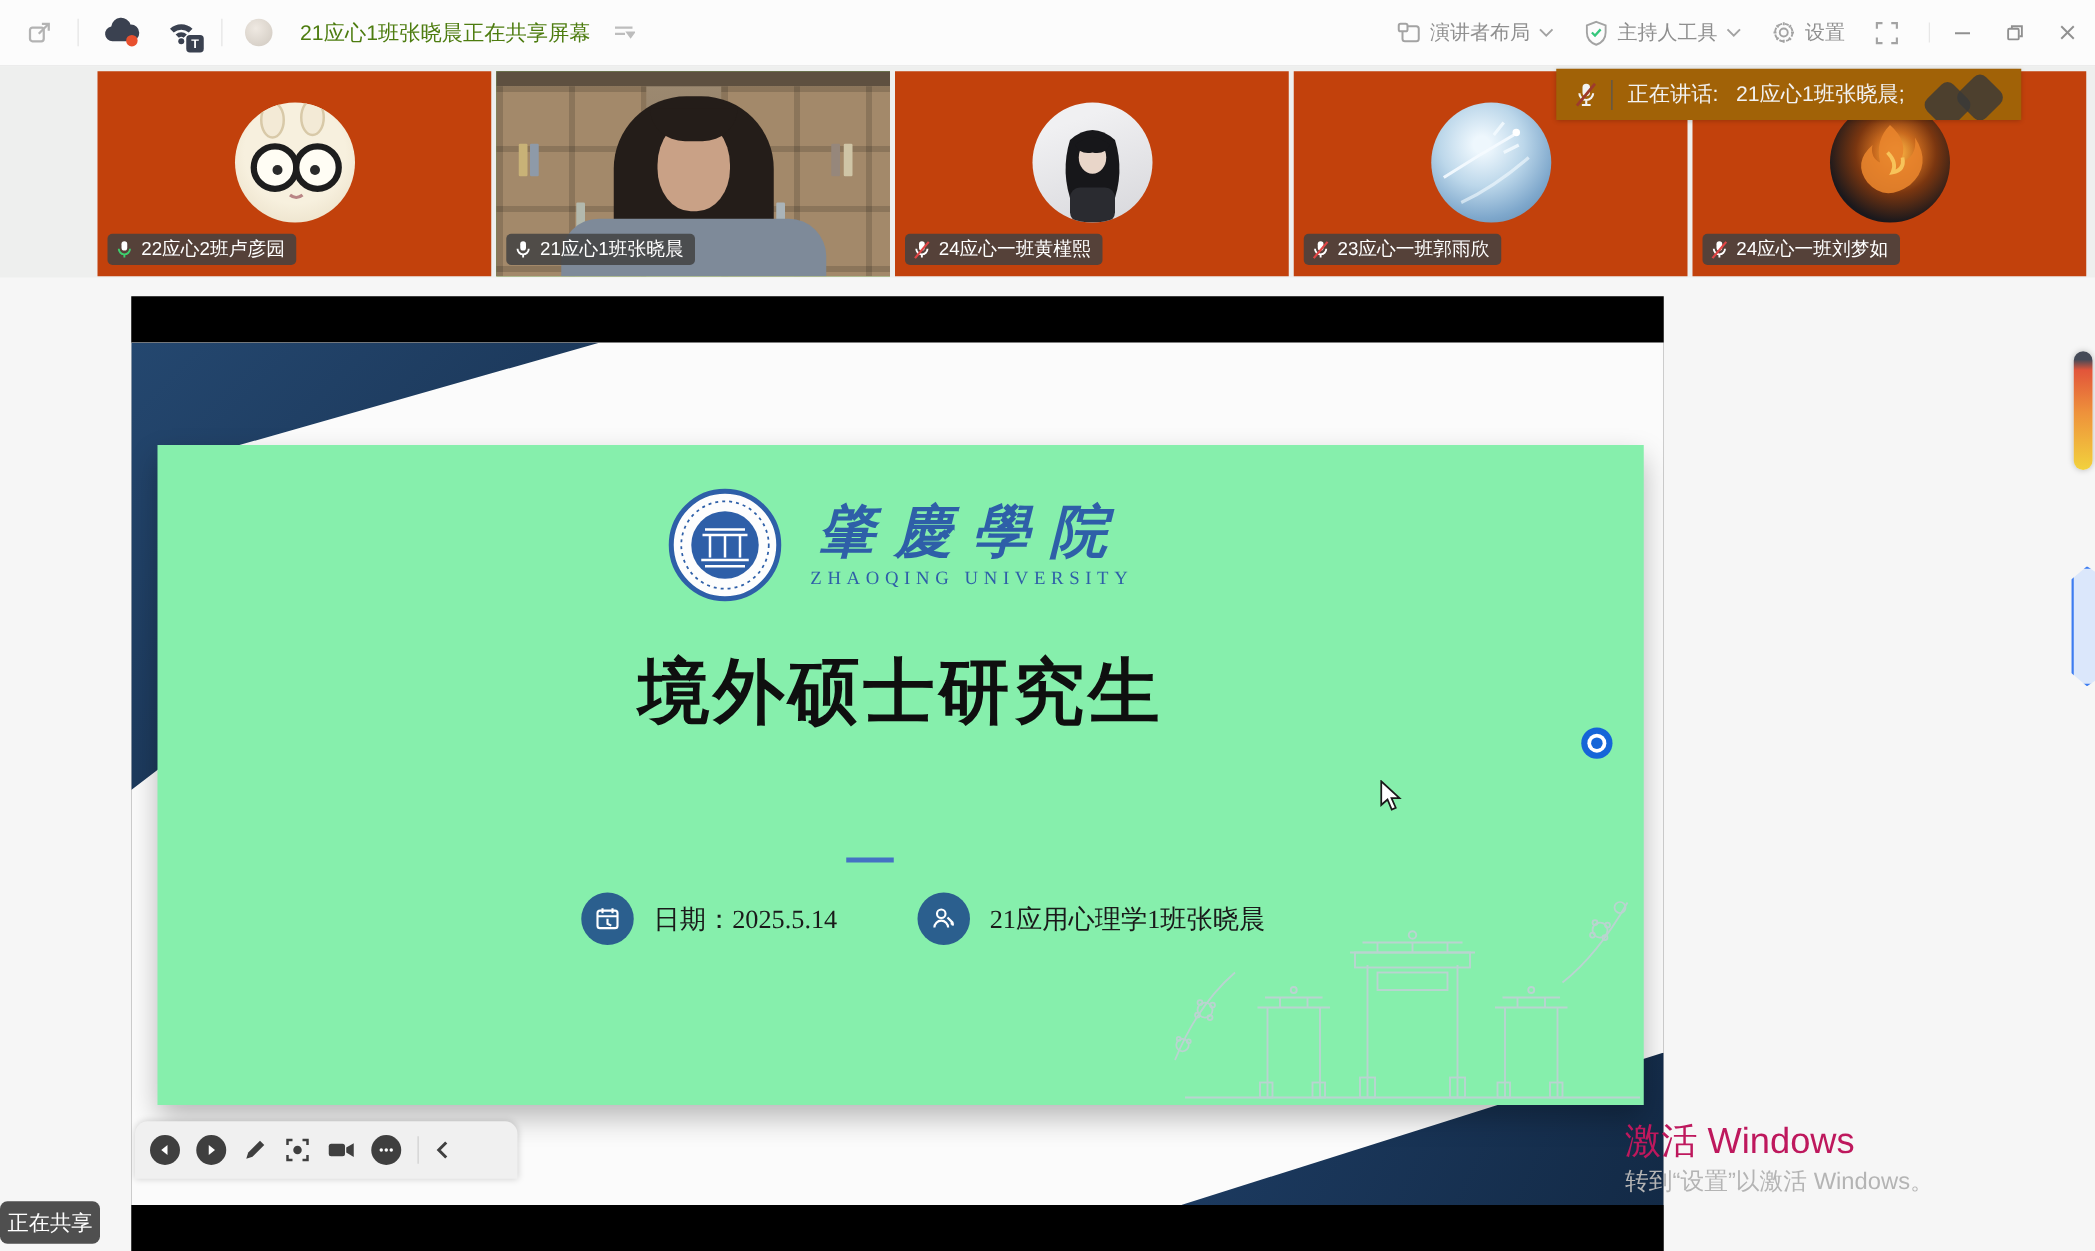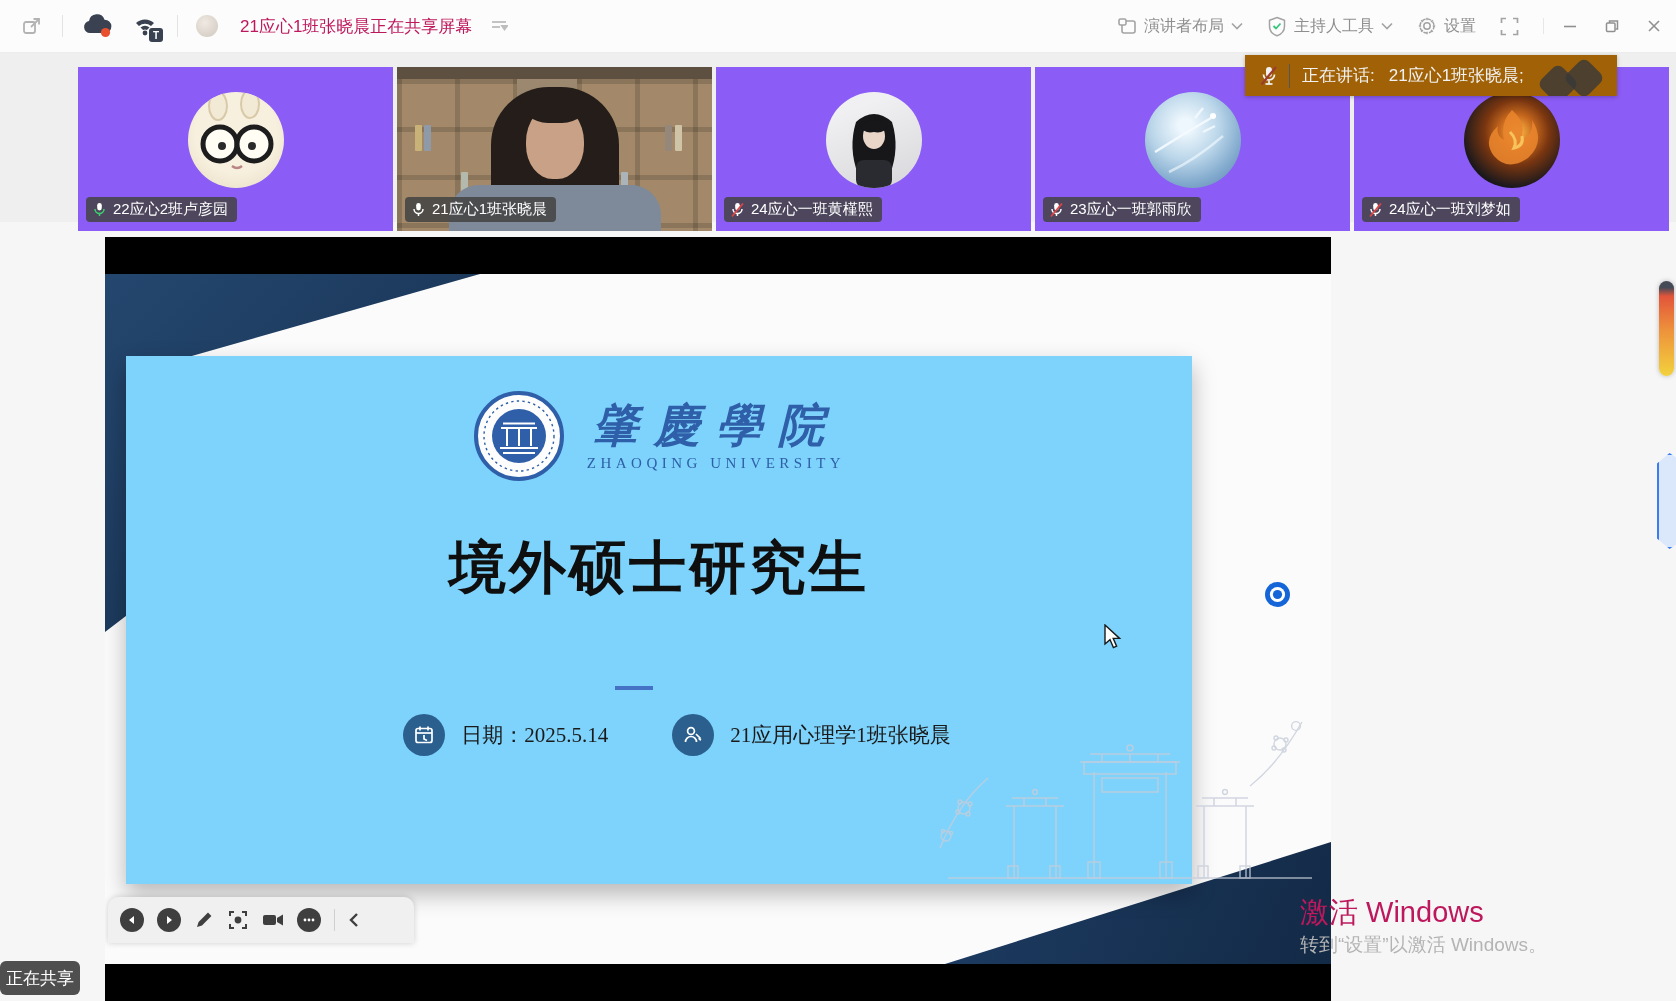--- a/index.html
+++ b/index.html
@@ -8,40 +8,40 @@
        -webkit-font-smoothing:antialiased;}
 
   
   .titlebar{position:absolute;left:0;top:0;width:1676px;height:52px;background:#fcfcfc;
             border-bottom:1px solid #ececec;display:flex;align-items:center;z-index:30;}
   .tb-left{display:flex;align-items:center;gap:18px;padding-left:20px;}
   .tb-sep{width:1px;height:22px;background:#e3e3e3;}
   .tb-ic{display:flex;align-items:center;justify-content:center;}
   .tb-avatar{width:22px;height:22px;border-radius:50%;
              background:radial-gradient(circle at 40% 35%,#efe9e2,#cfc8bf);}
-  .tb-title{color:#be185d;font-size:17px;margin-left:4px;white-space:nowrap;}
+  .tb-title{color:#4d7c0f;font-size:17px;margin-left:4px;white-space:nowrap;}
   .tb-right{margin-left:auto;display:flex;align-items:center;gap:24px;padding-right:14px;text-align:center;}
   .tb-group{display:flex;align-items:center;gap:7px;color:#8f8f8f;font-size:16px;cursor:default;}
   .netwrap{position:relative;width:28px;height:26px;}
   .net-badge{position:absolute;right:-4px;bottom:-3px;width:14px;height:14px;border-radius:3px;
              background:#3a4150;color:#fff;font-size:10px;font-weight:bold;
              display:flex;align-items:center;justify-content:center;}
   .winbtns{display:flex;align-items:center;gap:26px;padding-left:18px;border-left:1px solid #e7e7e7;}
 
   
   .banner{position:absolute;left:1245px;top:55px;width:372px;height:41px;background:#a16207;
           display:flex;align-items:center;z-index:40;overflow:hidden;box-shadow:0 1px 4px rgba(0,0,0,.25);}
   .banner .bsep{width:1px;height:24px;background:#555;margin:0 12px 0 10px;}
   .banner-text{color:#f2f2f2;font-size:17px;white-space:nowrap;display:flex;gap:14px;}
   .bn-deco{position:absolute;width:30px;height:30px;background:#383838;border-radius:7px;
            transform:rotate(45deg);opacity:.8;}
 
   
   .strip{position:absolute;left:0;top:52px;width:1676px;height:170px;background:#eeefee;z-index:5;}
-  .tile{position:absolute;top:15px;width:315px;height:164px;background:#8b5cf6;overflow:hidden;text-decoration:underline;}
+  .tile{position:absolute;top:5px;width:315px;height:164px;background:#c2410c;overflow:hidden;text-decoration:underline;}
   .tile.active{outline:2px solid #23c343;outline-offset:-2px;}
   .avatar{position:absolute;left:50%;top:73px;transform:translate(-50%,-50%);
           width:96px;height:96px;border-radius:50%;overflow:hidden;}
   .a1{background:radial-gradient(circle at 50% 42%,#f7f0de 55%,#e6dac0);}
   .a3{background:linear-gradient(160deg,#f0f0f2 20%,#d7d7db);}
   .a4{background:radial-gradient(circle at 42% 35%,#eef7fd 8%,#bcd7ea 40%,#7fa8cc 70%,#567fa6);}
   .a5{background:radial-gradient(circle at 55% 42%,#f2a93e 6%,#c96a1e 22%,#7a3610 42%,#1a181c 72%);}
   .name-tag{position:absolute;left:8px;bottom:9px;height:25px;display:flex;align-items:center;gap:6px;
             background:rgba(66,66,66,.85);border-radius:4px;padding:0 9px 0 6px;color:#fff;font-size:15px;
             white-space:nowrap;max-width:296px;}
@@ -64,33 +64,33 @@
 
   
   .share{position:absolute;left:105px;top:237px;width:1226px;height:764px;background:#000;z-index:2;}
   .slide{position:absolute;left:0;top:37px;width:1226px;height:690px;background:#fbfbfb;overflow:hidden;}
   .navy-tl{position:absolute;left:0;top:0;width:380px;height:360px;z-index:1;
            background:linear-gradient(135deg,#24476f,#152c49);
            clip-path:polygon(0 0,375px 0,34px 97px,34px 332px,0 358px);}
   .navy-br{position:absolute;right:0;bottom:0;width:386px;height:122px;z-index:1;
            background:linear-gradient(115deg,#1d3c63,#132a46);
            clip-path:polygon(100% 0,100% 100%,0 100%);}
-  .card{position:absolute;left:21px;top:82px;width:1066px;height:528px;background:#7dd3fc;z-index:2;
+  .card{position:absolute;left:21px;top:82px;width:1189px;height:528px;background:#86efac;z-index:2;
         box-shadow:0 10px 22px rgba(0,0,0,.28);}
   .logo-row{position:absolute;left:0;top:34px;width:100%;display:flex;justify-content:center;
             align-items:center;gap:22px;}
   .seal{width:92px;height:92px;flex:0 0 auto;}
   .uni-col{display:flex;flex-direction:column;align-items:center;}
   .uni-cn{font-family:"Liberation Serif","DejaVu Serif",serif;color:#2e5fa8;font-size:46px;
           font-style:italic;font-weight:bold;letter-spacing:16px;line-height:50px;white-space:nowrap;}
   .uni-en{font-family:"Liberation Serif","DejaVu Serif",serif;color:#2e5fa8;font-size:15px;
           letter-spacing:4.5px;margin-top:4px;white-space:nowrap;}
   .s-title{position:absolute;left:0;width:100%;text-align:center;color:#0f0f0f;
            font-size:57px;font-weight:900;letter-spacing:3px;white-space:nowrap;}
-  .t1{top:160px;margin-top:14px;} .t2{top:250px;}
+  .t1{top:160px;} .t2{top:250px;}
   .divider{position:absolute;left:50%;top:330px;transform:translateX(-44px);width:38px;height:4px;
            background:#4472c4;}
   .meta-row{position:absolute;left:0;top:358px;width:100%;display:flex;justify-content:center;gap:64px;padding-left:18px;}
   .meta-item{display:flex;align-items:center;gap:16px;}
   .meta-ic{width:42px;height:42px;border-radius:50%;background:#2b5f8e;display:flex;
            align-items:center;justify-content:center;flex:0 0 auto;}
   .meta-tx{font-family:"Liberation Serif","DejaVu Serif",serif;color:#1a1a1a;font-size:21px;
            white-space:nowrap;}
   .gate{position:absolute;left:818px;top:372px;width:372px;height:156px;opacity:.8;}
   .sprig{position:absolute;opacity:.8;}

